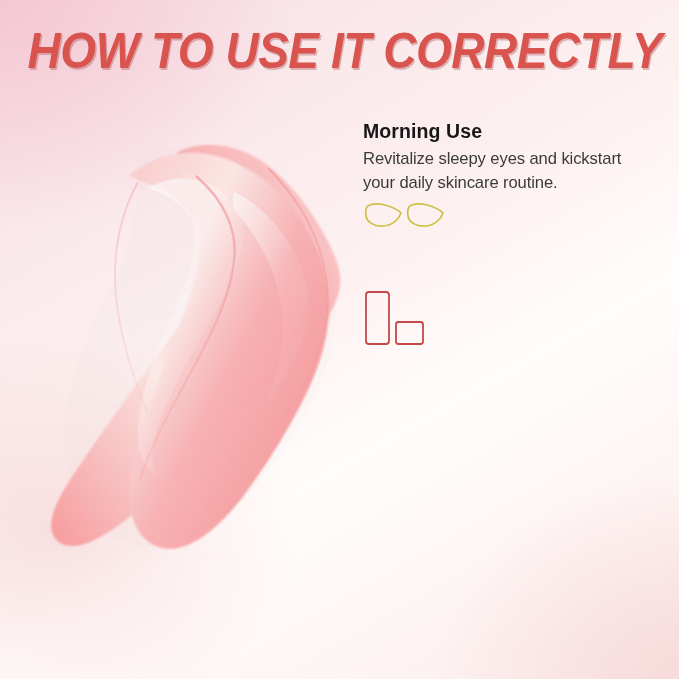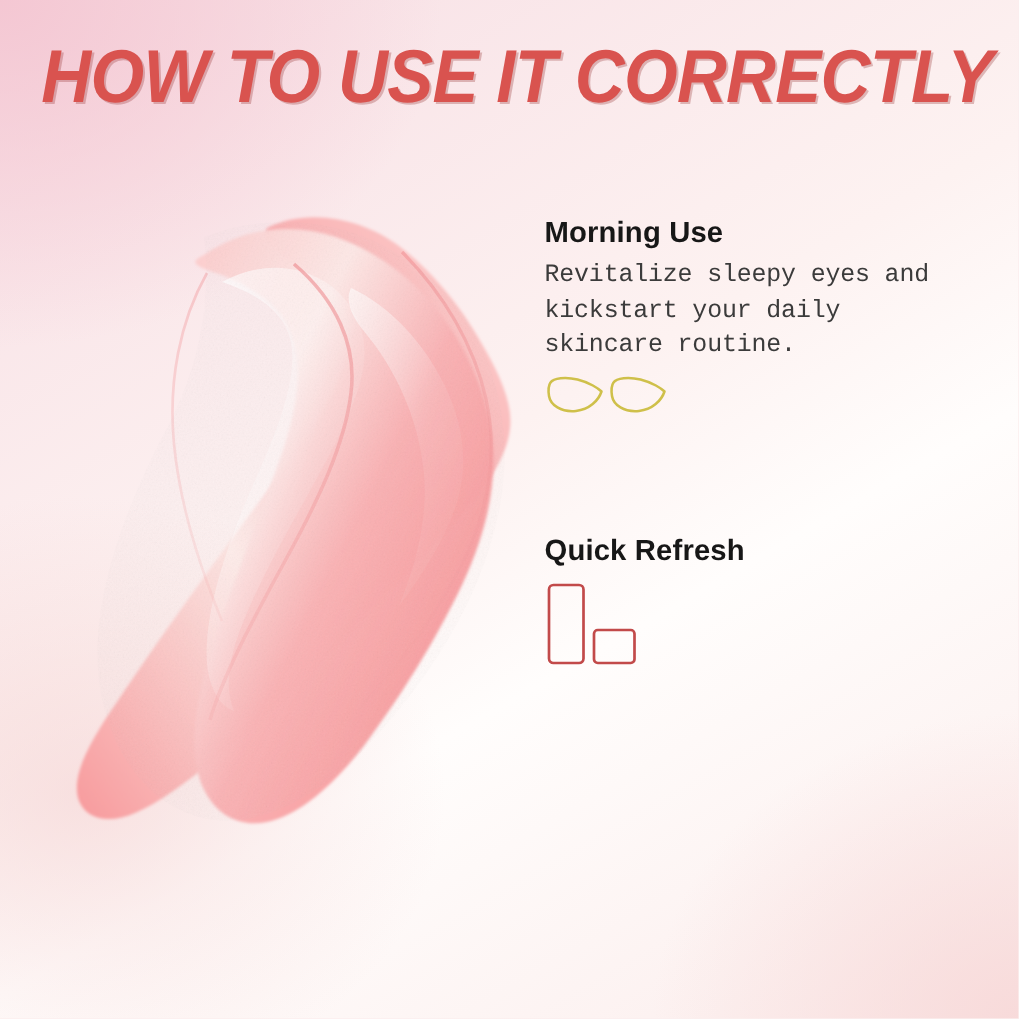--- a/index.html
+++ b/index.html
@@ -60,34 +60,34 @@
   }
   .art svg { display: block; width: 100%; height: 100%; }
 
   
   .content {
     position: absolute;
     left: 363px;
     top: 118px;
     width: 270px;
   }
-  .section { margin-bottom: 17px; margin-top: 24px; }
+  .section { margin-bottom: 17px; }
   .section:last-child { margin-bottom: 0; }
 
   .sec-title {
     font-family: "Liberation Sans", sans-serif;
     font-weight: 700;
     font-size: 19.5px;
     line-height: 26px;
     color: #171717;
     letter-spacing: 0.1px;
     margin: 0 0 3px 0;
   }
   .sec-body {
-    font-family: Liberation Mono, monospace;
+    font-family: Liberation Sans, sans-serif;
     font-weight: 400;
     font-size: 16.6px;
     line-height: 23.5px;
     color: #3b3b3b;
     letter-spacing: -0.1px;
     margin: 0;
   }
   .sec-icon {
     margin-top: 7px;
     height: 40px;
@@ -197,21 +197,20 @@
                    C11 26 4 21 3 15 C2.4 11 2.6 8 4 6 Z" fill="none" stroke="#cfc04a" stroke-width="1.7" stroke-linejoin="round"></path>
           <path d="M46 6 C48 3 56 2 64 4 C72 6 78 10 80 12 C78 18 72 24 63 25
                    C53 26 46 21 45 15 C44.4 11 44.6 8 46 6 Z" fill="none" stroke="#cfc04a" stroke-width="1.7" stroke-linejoin="round"></path>
         </svg>
       </div>
     </div>
 
     <div class="spacer-1"></div>
 
     <div class="section">
-      <div class="sec-title">Quick Refresh</div>
       <div class="sec-icon" style="height:58px">
         <svg width="70" height="58" viewBox="0 0 70 58" xmlns="http://www.w3.org/2000/svg" aria-hidden="true">
           <rect x="3" y="3" width="23" height="52" rx="3" ry="3" fill="none" stroke="#c24a4a" stroke-width="1.8"></rect>
           <rect x="33" y="33" width="27" height="22" rx="2.5" ry="2.5" fill="none" stroke="#c24a4a" stroke-width="1.8"></rect>
         </svg>
       </div>
     </div>
 
     <div class="spacer-2"></div>
 

